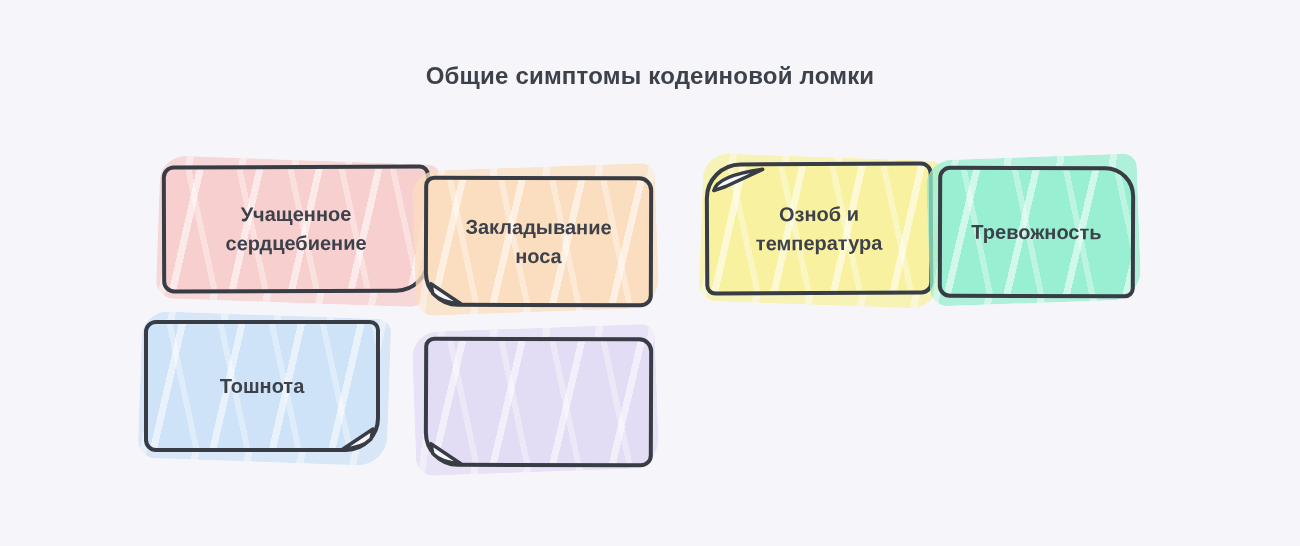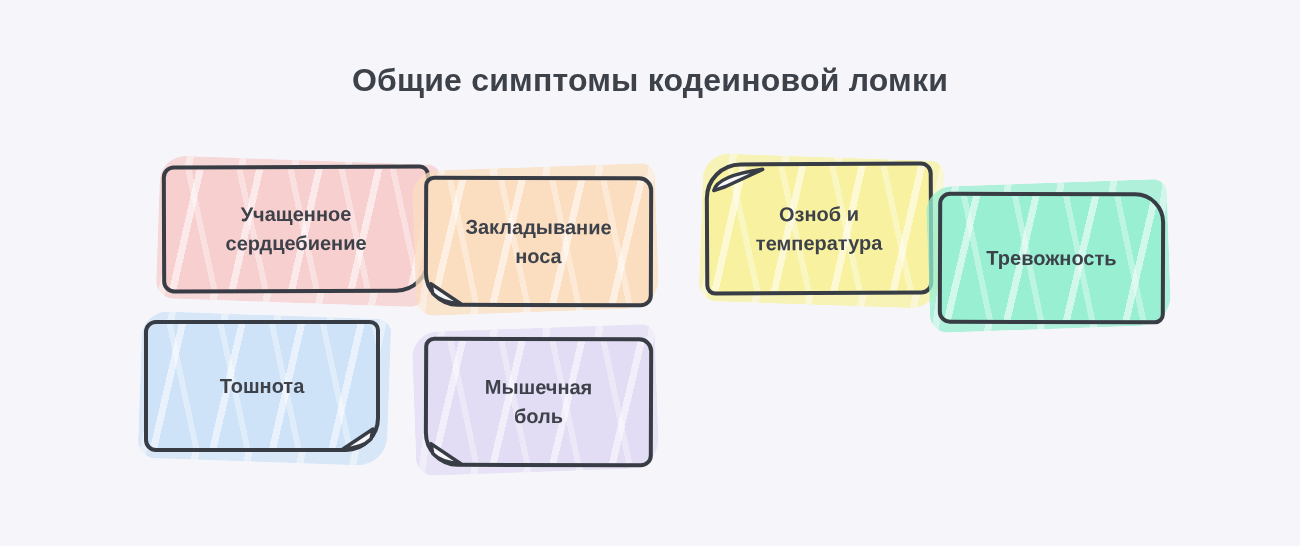--- a/index.html
+++ b/index.html
@@ -17,21 +17,21 @@
   #canvas {
     position: absolute;
     inset: 0;
   }
   .diagram-title {
     position: absolute;
     top: 62px;
     left: 0;
     width: 100%;
     text-align: center;
-    font-size: 32px;
+    font-size: 24px;
     font-weight: 700;
     letter-spacing: 0.2px;
     color: var(--title-color, #3d414a);
   }
   .note-wrap {
     position: absolute;
   }
   
   .splotch {
     position: absolute;
@@ -118,40 +118,38 @@
     <div class="splotch"></div>
     <div class="note">
       <span class="note-label">Озноб и
 температура</span>
     <svg viewBox="0 0 56 26" width="56" height="26" class="flap pos-tl">
           <path d="M3 23 Q7 8 52 2 L15 19 Z"></path>
         </svg>
       </div>
   </div>
 
-  <div class="note-wrap fold-top-right-curl" style="left: 938px; top: 192px; width: 227px; height: 132px; --fill: #98efd1; --rot: 0.2deg;">
+  <div class="note-wrap fold-top-right-curl" style="left: 938px; top: 166px; width: 197px; height: 132px; --fill: #98efd1; --rot: 0.2deg;">
     <div class="splotch"></div>
     <div class="note">
       <span class="note-label">Тревожность</span>
     </div>
   </div>
 
   <div class="note-wrap fold-bottom-right" style="left: 144px; top: 320px; width: 236px; height: 132px; --fill: #cee3f8; --rot: 0deg;">
     <div class="splotch"></div>
     <div class="note">
       <span class="note-label">Тошнота</span>
     <svg viewBox="0 0 38 28" width="38" height="28" class="flap pos-br">
           <path d="M33 6 L3 26 Q22 25 31 16 Z"></path>
         </svg>
       </div>
   </div>
 
   <div class="note-wrap fold-bottom-left" style="left: 424px; top: 337px; width: 229px; height: 130px; --fill: #e2dcf4; --rot: 0.2deg;">
     <div class="splotch"></div>
     <div class="note">
-      <span class="note-label">Мышечная
-боль</span>
     <svg viewBox="0 0 38 28" width="38" height="28" class="flap pos-bl">
           <path d="M5 6 L35 26 Q16 25 7 16 Z"></path>
         </svg>
       </div>
   </div>
 </div>
 
 </body></html>

